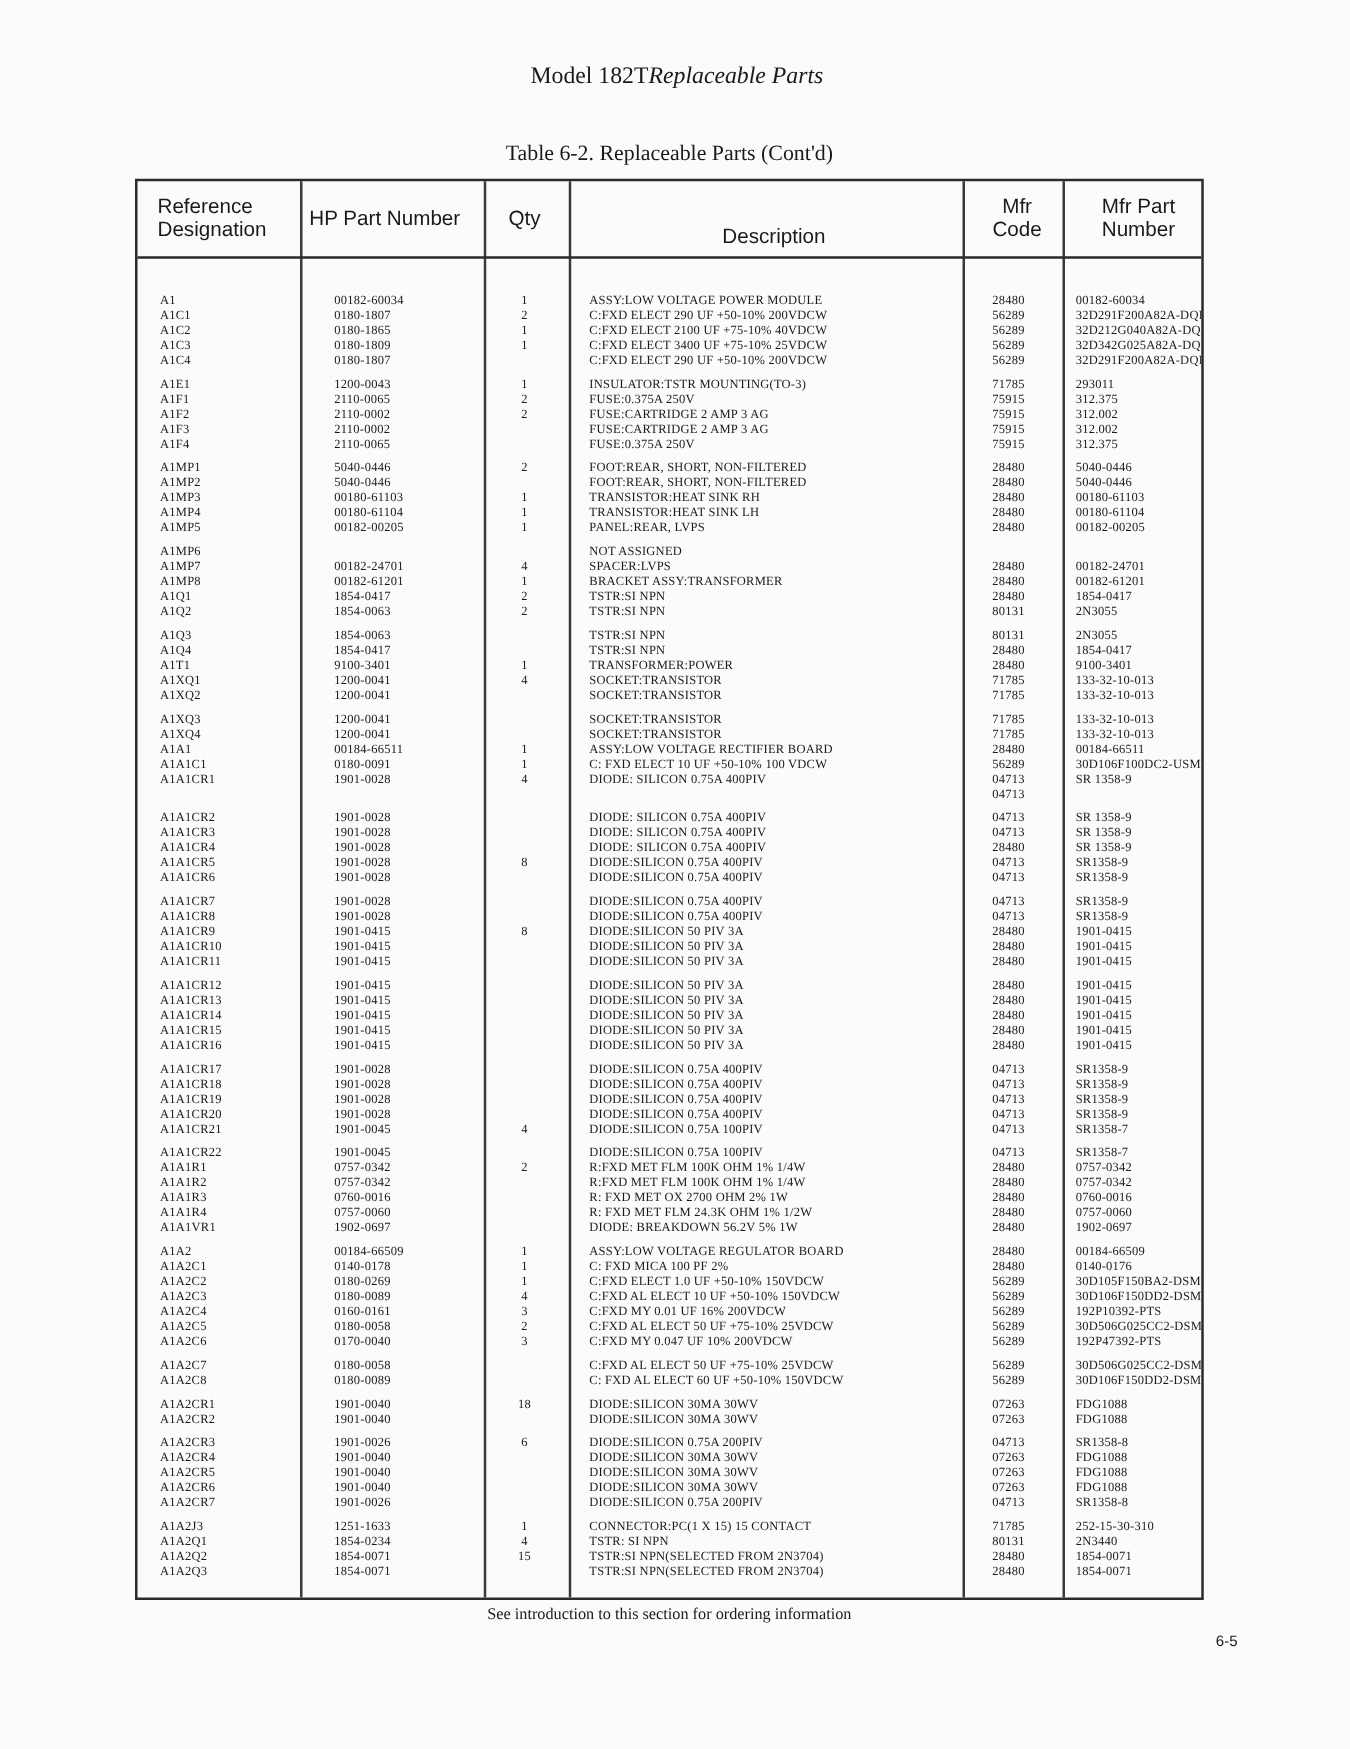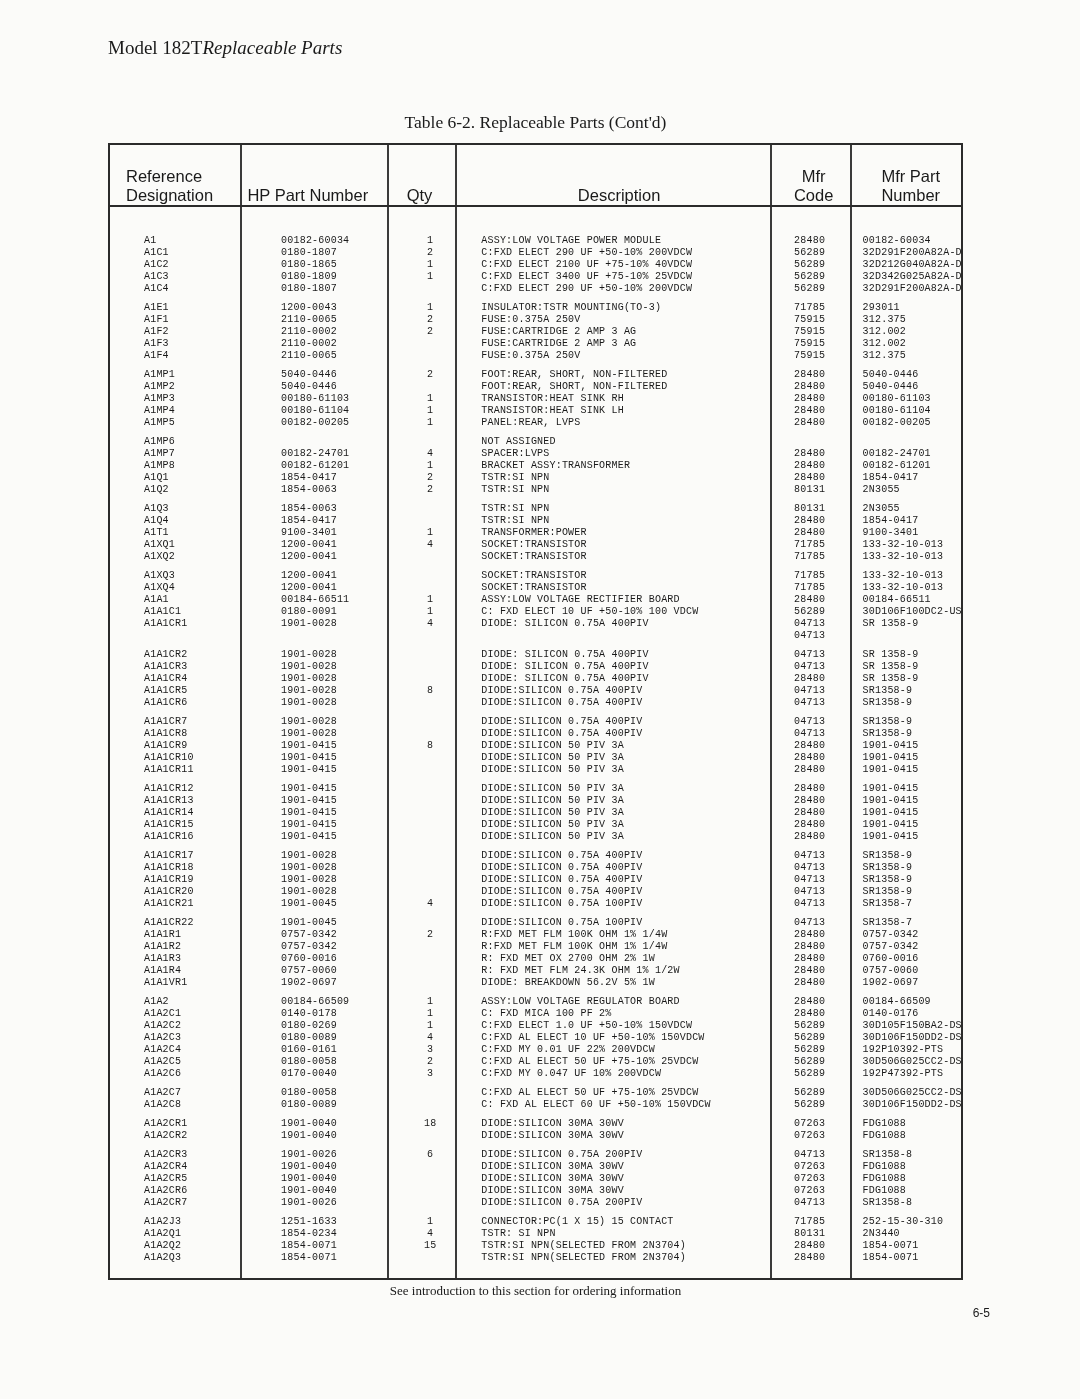--- a/index.html
+++ b/index.html
@@ -2,50 +2,50 @@
 <html><head>
 <meta charset="utf-8">
 <style>
   html,body{margin:0;padding:0;}
   body{
     width:1080px;height:1399px;position:relative;overflow:hidden;
     background:#fbfbf9;
     font-family:"Liberation Serif","DejaVu Serif",serif;
     color:#1a1a1a;
   }
-  .page-header{position:absolute;top:37px;left:108px;right:105px;display:flex;justify-content:flex-start;}
+  .page-header{position:absolute;top:50px;left:108px;right:105px;display:flex;justify-content:center;}
   .model-label{font-size:19px;}
   .section-label{font-size:19px;font-style:italic;}
   .table-title{position:absolute;top:112px;left:108px;width:855px;text-align:center;font-size:17.5px;}
 
   .parts-table{
     position:absolute;left:108px;top:143px;width:855px;
     border:2.5px solid #2b2b2b;
     background:transparent;
     box-sizing:border-box;
   }
   .thead{
-    display:flex;align-items:flex-end;height:60px;
+    display:flex;align-items:center;height:60px;
     border-bottom:2px solid #2b2b2b;
     font-family:"Liberation Sans","DejaVu Sans",sans-serif;
     font-size:16.5px;line-height:1.15;
     position:relative;z-index:2;
   }
   .th{white-space:pre-line;box-sizing:border-box;}
   .th.c-ref{width:130px;padding-left:16px;}
   .th.c-hp{width:147px;padding-left:8px;}
   .th.c-qty{width:68px;text-align:center;}
   .th.c-desc{width:315px;text-align:center;margin-top:28px;}
   .th.c-code{width:80px;padding-left:14px;}
   .th.c-mfrpart{width:115px;text-align:center;}
 
   .tbody{
     position:relative;
-    padding:28px 0 14px 16px;
-    font-family:Liberation Mono, monospace;
+    padding:28px 0 14px 0;
+    font-family:Liberation Serif, serif;
     font-size:10px;line-height:12px;
     letter-spacing:0.2px;
     border-radius:15px;
   }
   .tgroup{margin-bottom:7px;}
   .tgroup:last-child{margin-bottom:0;}
   .trow{display:flex;}
   .tcell{box-sizing:border-box;white-space:nowrap;overflow:hidden;}
   .c-ref{width:130px;padding-left:18px;}
   .c-hp{width:147px;padding-left:28px;}
@@ -602,21 +602,21 @@
           <div class="tcell c-hp">0180-0089</div>
           <div class="tcell c-qty">4</div>
           <div class="tcell c-desc">C:FXD AL ELECT 10 UF +50-10% 150VDCW</div>
           <div class="tcell c-code">56289</div>
           <div class="tcell c-mfrpart">30D106F150DD2-DSM</div>
         </div>
         <div class="trow">
           <div class="tcell c-ref">A1A2C4</div>
           <div class="tcell c-hp">0160-0161</div>
           <div class="tcell c-qty">3</div>
-          <div class="tcell c-desc">C:FXD MY 0.01  UF 22% 200VDCW</div>
+          <div class="tcell c-desc">C:FXD MY 0.01  UF 16% 200VDCW</div>
           <div class="tcell c-code">56289</div>
           <div class="tcell c-mfrpart">192P10392-PTS</div>
         </div>
         <div class="trow">
           <div class="tcell c-ref">A1A2C5</div>
           <div class="tcell c-hp">0180-0058</div>
           <div class="tcell c-qty">2</div>
           <div class="tcell c-desc">C:FXD AL ELECT 50 UF +75-10% 25VDCW</div>
           <div class="tcell c-code">56289</div>
           <div class="tcell c-mfrpart">30D506G025CC2-DSM</div>

